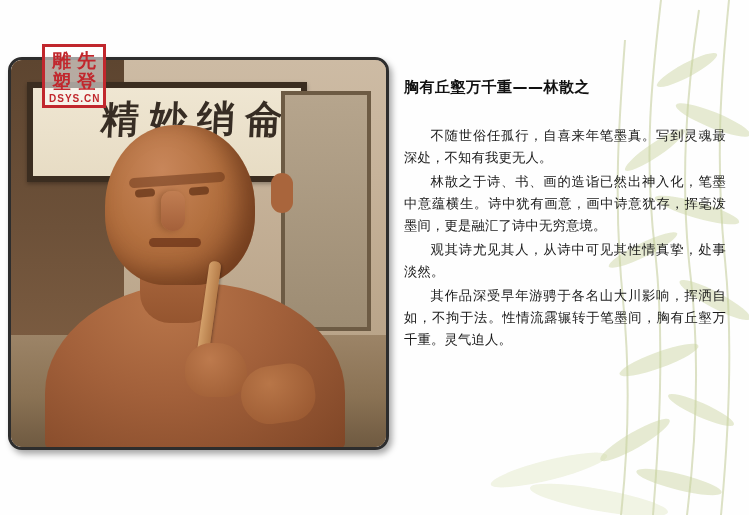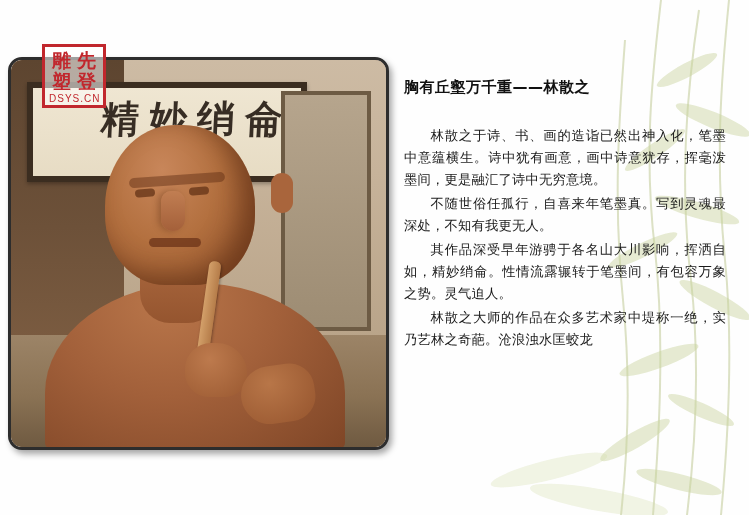--- a/index.html
+++ b/index.html
@@ -215,21 +215,21 @@
     font-family: "DejaVu Serif", serif;
     font-weight: bold;
     font-size: 19px;
     line-height: 21px;
     text-align: center;
   }
   .stamp .url {
     color: #c1272d;
     font-family: "Liberation Sans", sans-serif;
     font-size: 10px;
-    font-weight: normal;
+    font-weight: bold;
     letter-spacing: 1px;
     text-align: center;
     margin-top: 1px;
   }
 
   
   .article {
     position: absolute;
     left: 404px;
     top: 78px;
@@ -318,19 +318,19 @@
       <span>雕</span>
       <span>先</span>
       <span>塑</span>
       <span>登</span>
     </div>
     <div class="url">DSYS.CN</div>
   </div>
 
   <div class="article">
     <h1>胸有丘壑万千重——林散之</h1>
+    <p>不随世俗任孤行，自喜来年笔墨真。写到灵魂最深处，不知有我更无人。</p>
     <p>林散之于诗、书、画的造诣已然出神入化，笔墨中意蕴横生。诗中犹有画意，画中诗意犹存，挥毫泼墨间，更是融汇了诗中无穷意境。</p>
-    <p>不随世俗任孤行，自喜来年笔墨真。写到灵魂最深处，不知有我更无人。</p>
-    <p>其作品深受早年游骋于各名山大川影响，挥洒自如，精妙绡侖。性情流露辗转于笔墨间，有包容万象之势。灵气迫人。</p>
-    <p>林散之大师的作品在众多艺术家中堤称一绝，实乃艺林之奇葩。沧浪浊水匡蛟龙</p>
+    <p>观其诗尤见其人，从诗中可见其性情真挚，处事淡然。</p>
+    <p>其作品深受早年游骋于各名山大川影响，挥洒自如，不拘于法。性情流露辗转于笔墨间，胸有丘壑万千重。灵气迫人。</p>
   </div>
 
 </div>
 
 </body></html>

